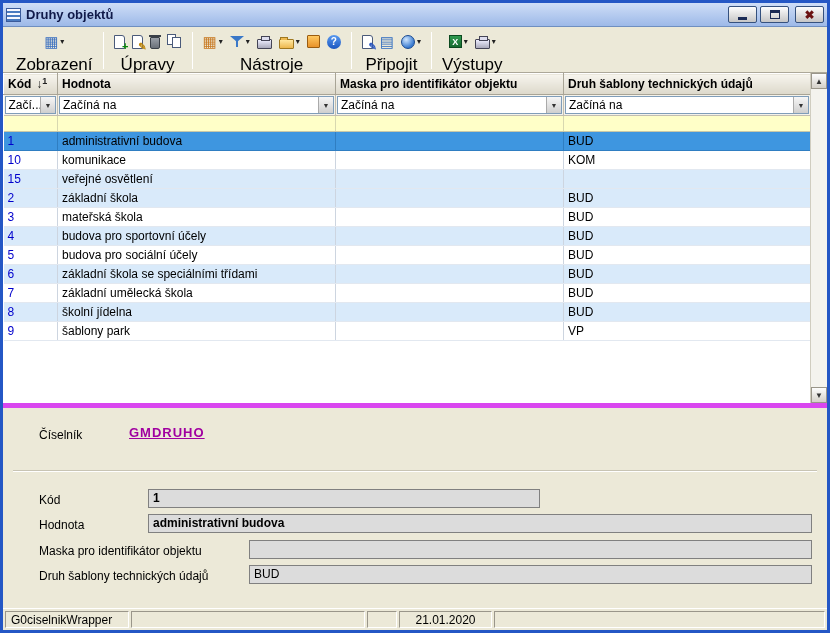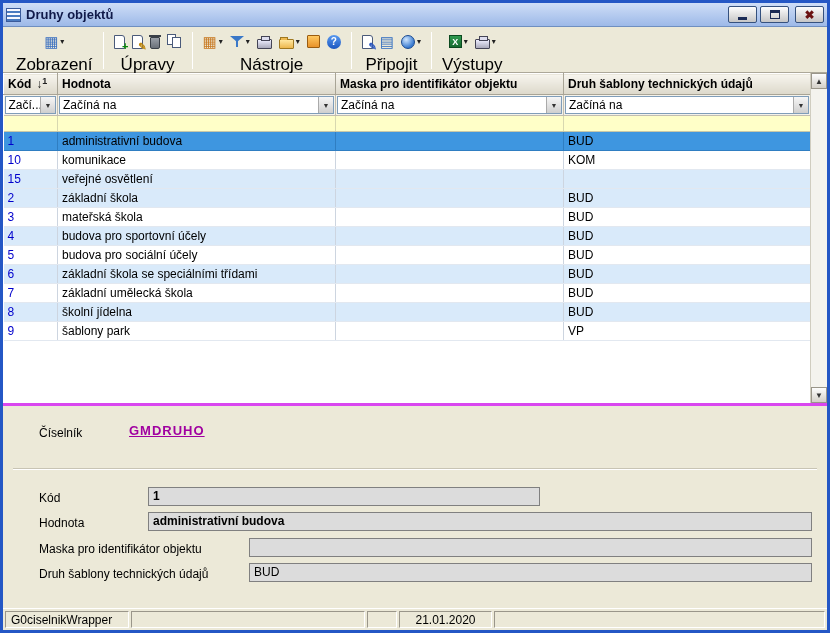--- a/index.html
+++ b/index.html
@@ -86,21 +86,21 @@
   tr.row.alt { background:#d9eafa; }
   tr.row.sel { background:#3e96e0; }
   tr.row.sel td { border-bottom-color:#2f7ec2; border-right-color:#2f7ec2; }
   td.c-kod { color:#0000cc; }
   .vscroll { width:17px; background:#f4f3ee; border-left:1px solid #d0cdc0; display:flex; flex-direction:column; }
   .sbtn { height:16px; flex:0 0 16px; background:linear-gradient(#fdfdfd,#d4d0c8); border:1px solid #9a968a;
           display:flex; align-items:center; justify-content:center; font-size:8px; color:#333; }
   .strack { flex:1; }
 
   
-  .detail { flex:1; position:relative; background:#ece9d8; border-top:3px solid #d946ef; }
+  .detail { flex:1; position:relative; background:#ece9d8; border-top:5px solid #d946ef; }
   .detail .hr1 { position:absolute; left:10px; right:10px; top:62px; border-top:1px solid #c8c4b4; border-bottom:1px solid #fff; }
   .dlabel { position:absolute; left:36px; white-space:nowrap; }
   .ciselnik-value { position:absolute; left:126px; top:17px; font-weight:bold; font-size:13px; color:#a000a0; letter-spacing:1px;text-decoration:underline; }
   .fld { position:absolute; height:19px; background:#dcdcdc; border:1px solid #808080; padding:1px 4px;
          font-size:12px; line-height:15px; white-space:nowrap; overflow:hidden; }
   .fld.bold { font-weight:bold; }
 
   
   .statusbar { height:22px; flex:0 0 22px; background:#ece9d8; border-top:1px solid #fff;
                display:flex; align-items:stretch; gap:2px; padding:2px; }

